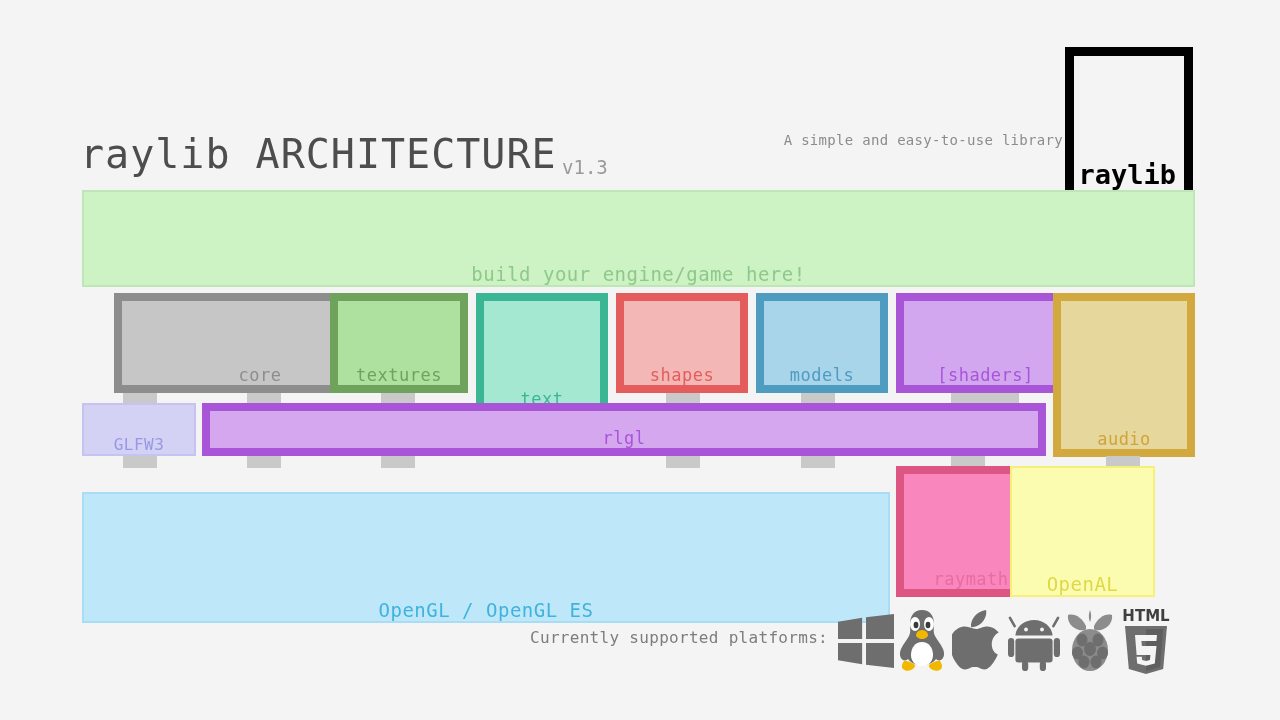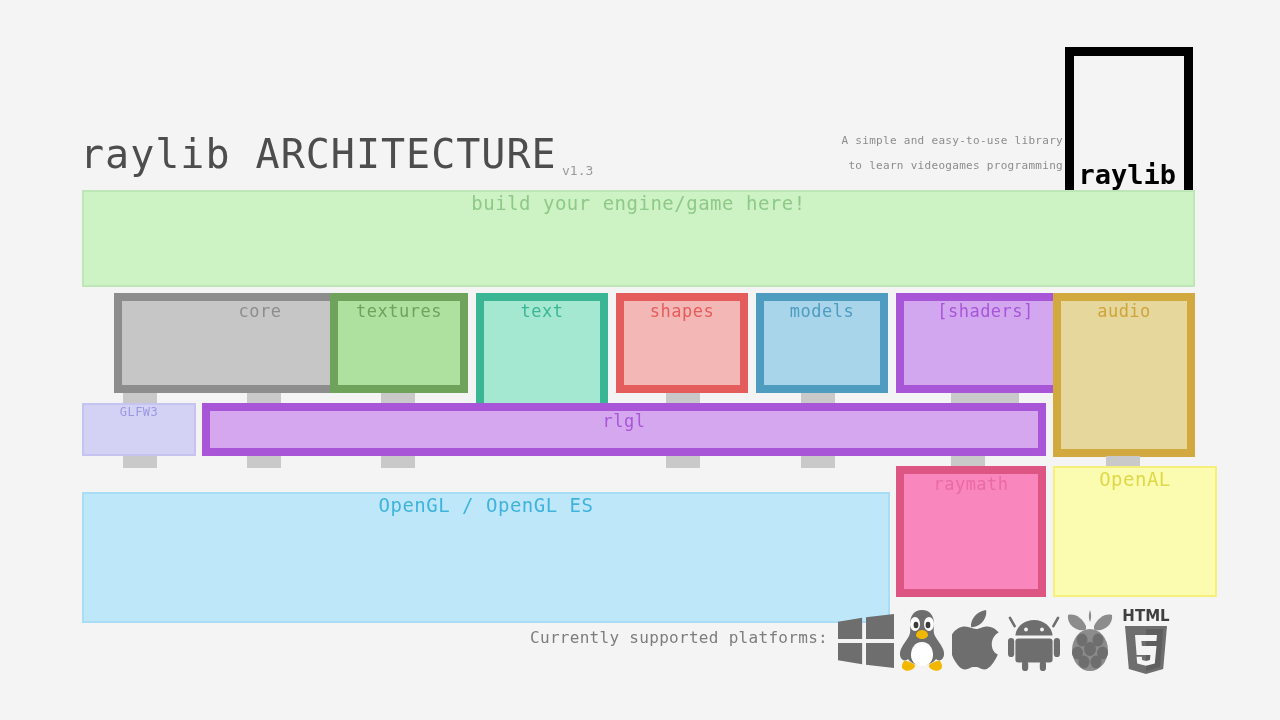--- a/index.html
+++ b/index.html
@@ -19,28 +19,28 @@
     font-size: 40px;
     letter-spacing: 1px;
     color: #4d4d4d;
     line-height: 48px;
     white-space: nowrap;
   }
   #app-version {
     position: absolute;
     left: 482px;
     bottom: 2px;
-    font-size: 13px;
+    font-size: 19px;
     color: #9a9a9a;
     letter-spacing: 0px;
   }
   #tagline {
     left: 718px; top: 128px; width: 345px;
     text-align: right;
-    font-size: 11px;
+    font-size: 14px;
     line-height: 25px;
     color: #8c8c8c;
     letter-spacing: 0.3px;
     white-space: nowrap;
   }
   #logo-box {
     left: 1065px; top: 47px; width: 128px; height: 154px;
     border: 9px solid #000000;
     background: #f4f4f4;
   }
@@ -50,21 +50,21 @@
     font-size: 27px;
     letter-spacing: 0px;
     color: #000000;
     font-weight: bold;
   }
 
   
   .block {
     position: absolute;
     display: flex;
-    align-items: flex-start;
+    align-items: flex-end;
     justify-content: center;
   }
   .block .lbl {
     font-size: 17px;
     letter-spacing: 0.5px;
     white-space: nowrap;
   }
 
   
   .tab { position: absolute; background: #c9c9c9; }
@@ -88,21 +88,20 @@
 </head>
 <body>
 
 <div class="abs" id="title-row">
   <div id="app-title">raylib ARCHITECTURE</div>
   <div id="app-version">v1.3</div>
 </div>
 
 <div class="abs" id="tagline">
   <div>A simple and easy-to-use library</div>
-  <div>to learn videogames programming</div>
 </div>
 
 <div class="abs" id="logo-box">
   <div id="logo-text">raylib</div>
 </div>
 
 <div class="block" id="user-layer" style="left: 82px; top: 190px; width: 1113px; height: 97px; background: rgb(205, 242, 196); border: 2px solid rgb(191, 230, 182); color: rgb(143, 201, 138);">
   <span class="lbl" style="font-size: 19px;">build your engine/game here!</span>
 </div>
 
@@ -129,41 +128,41 @@
   </div>
 
 <div class="tab" style="left:123px; top:393px; width:34px; height:12px;"></div>
 <div class="tab" style="left:247px; top:393px; width:34px; height:12px;"></div>
 <div class="tab" style="left:381px; top:393px; width:34px; height:12px;"></div>
 <div class="tab" style="left:666px; top:393px; width:34px; height:12px;"></div>
 <div class="tab" style="left:801px; top:393px; width:34px; height:12px;"></div>
 <div class="tab" style="left:951px; top:393px; width:68px; height:12px;"></div>
 
 <div class="block" id="be-glfw" style="left: 82px; top: 403px; width: 114px; height: 53px; background: rgb(211, 210, 245); border: 2px solid rgb(197, 196, 240); color: rgb(154, 151, 227);">
-    <span class="lbl" style="font-size: 12px;">GLFW3</span>
+    <span class="lbl" style="font-size: 16px;">GLFW3</span>
   </div>
 <div class="block" id="be-rlgl" style="left: 202px; top: 403px; width: 844px; height: 53px; background: rgb(212, 167, 238); border: 8px solid rgb(168, 85, 216); color: rgb(168, 85, 216);">
     <span class="lbl" style="font-size: 17px;">rlgl</span>
   </div>
 
 <div class="tab" style="left:123px; top:456px; width:34px; height:12px;"></div>
 <div class="tab" style="left:247px; top:456px; width:34px; height:12px;"></div>
 <div class="tab" style="left:381px; top:456px; width:34px; height:12px;"></div>
 <div class="tab" style="left:666px; top:456px; width:34px; height:12px;"></div>
 <div class="tab" style="left:801px; top:456px; width:34px; height:12px;"></div>
 <div class="tab" style="left:951px; top:456px; width:34px; height:12px;"></div>
 <div class="tab" style="left:1106px; top:456px; width:34px; height:12px;"></div>
 
 <div class="block" id="pl-opengl" style="left: 82px; top: 466px; width: 808px; height: 131px; background: rgb(191, 231, 250); border: 2px solid rgb(169, 220, 245); color: rgb(63, 179, 221); margin-top: 26px;">
     <span class="lbl" style="font-size: 19px;">OpenGL / OpenGL ES</span>
   </div>
 <div class="block" id="pl-raymath" style="left: 896px; top: 466px; width: 150px; height: 131px; background: rgb(249, 135, 190); border: 8px solid rgb(221, 85, 131); color: rgb(232, 107, 161);">
     <span class="lbl" style="font-size: 17px;">raymath</span>
   </div>
-<div class="block" id="pl-openal" style="left: 1053px; top: 466px; width: 164px; height: 131px; background: rgb(252, 252, 176); border: 2px solid rgb(246, 239, 122); color: rgb(222, 216, 74);">
+<div class="block" id="pl-openal" style="left: 1010px; top: 466px; width: 145px; height: 131px; background: rgb(252, 252, 176); border: 2px solid rgb(246, 239, 122); color: rgb(222, 216, 74);">
     <span class="lbl" style="font-size: 19px;">OpenAL</span>
   </div>
 
 <div class="abs" id="platforms-label">Currently supported platforms:</div>
 
 <div class="abs" id="platform-icons">
 
   <div class="pf-icon">
     <svg width="58" height="56" viewBox="0 0 58 56">
       <polygon points="0,8 25,4 25,26 0,26" fill="#6e6e6e"></polygon>

